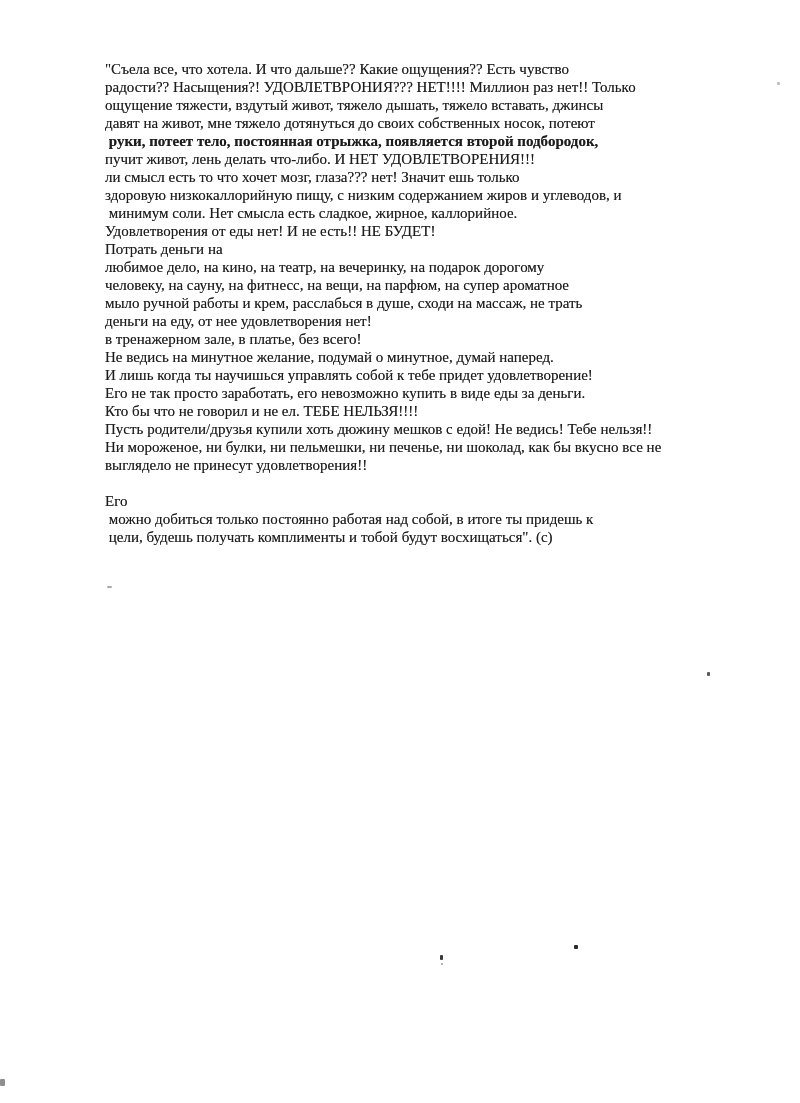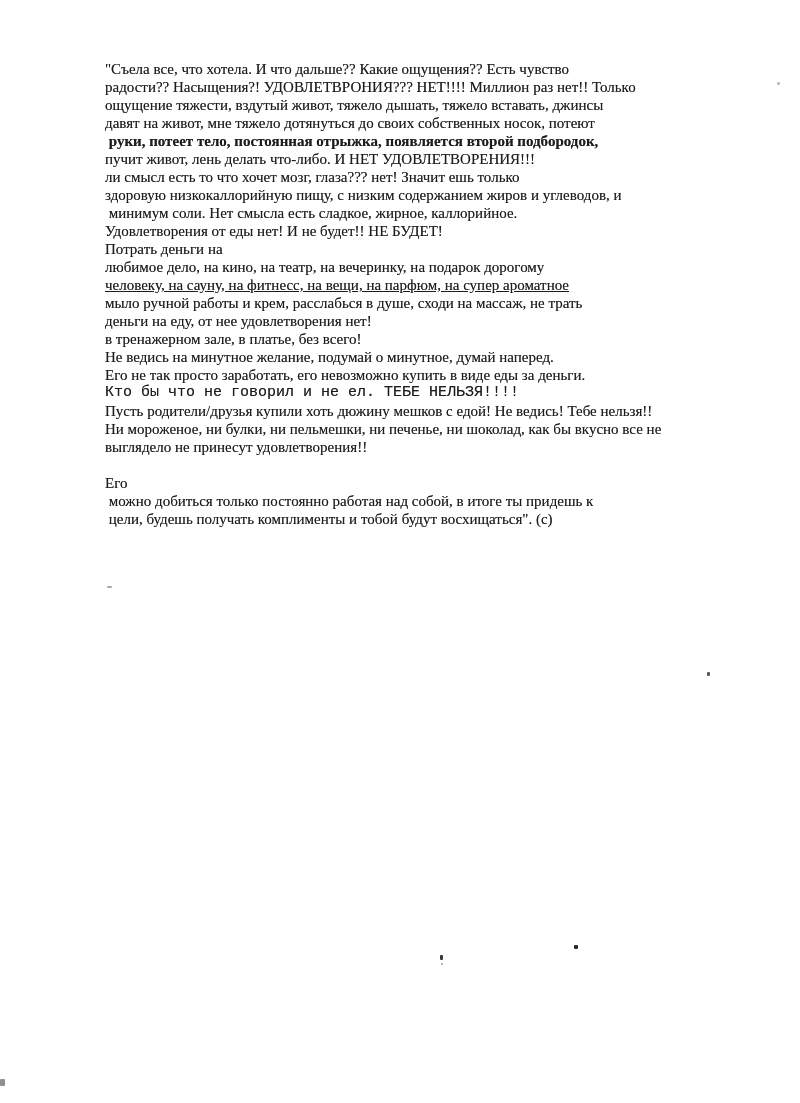--- a/index.html
+++ b/index.html
@@ -41,30 +41,31 @@
   <div class="text-block">
       <div class="line" style="color: rgb(29, 29, 29);">"Съела все, что хотела. И что дальше?? Какие ощущения?? Есть чувство</div>
       <div class="line" style="color: rgb(29, 29, 29);">радости?? Насыщения?! УДОВЛЕТВРОНИЯ??? НЕТ!!!! Миллион раз нет!! Только</div>
       <div class="line" style="color: rgb(29, 29, 29);">ощущение тяжести, вздутый живот, тяжело дышать, тяжело вставать, джинсы</div>
       <div class="line" style="color: rgb(29, 29, 29);">давят на живот, мне тяжело дотянуться до своих собственных носок, потеют</div>
       <div class="line" style="color: rgb(29, 29, 29); font-weight: bold;"> руки, потеет тело, постоянная отрыжка, появляется второй подбородок,</div>
       <div class="line" style="color: rgb(29, 29, 29);">пучит живот, лень делать что-либо. И НЕТ УДОВЛЕТВОРЕНИЯ!!!</div>
       <div class="line" style="color: rgb(29, 29, 29);">ли смысл есть то что хочет мозг, глаза??? нет! Значит ешь только</div>
       <div class="line" style="color: rgb(29, 29, 29);">здоровую низкокаллорийную пищу, с низким содержанием жиров и углеводов, и</div>
       <div class="line" style="color: rgb(29, 29, 29);"> минимум соли. Нет смысла есть сладкое, жирное, каллорийное.</div>
-      <div class="line" style="color: rgb(29, 29, 29);">Удовлетворения от еды нет! И не будет!! НЕ БУДЕТ!</div>
+      <div class="line" style="color: rgb(29, 29, 29);">Удовлетворения от еды нет! И не есть!! НЕ БУДЕТ!</div>
       <div class="line" style="color: rgb(29, 29, 29);">Потрать деньги на</div>
       <div class="line" style="color: rgb(29, 29, 29);">любимое дело, на кино, на театр, на вечеринку, на подарок дорогому</div>
-      <div class="line" style="color: rgb(29, 29, 29); text-decoration: underline;">человеку, на сауну, на фитнесс, на вещи, на парфюм, на супер ароматное</div>
+      <div class="line" style="color: rgb(29, 29, 29);">человеку, на сауну, на фитнесс, на вещи, на парфюм, на супер ароматное</div>
       <div class="line" style="color: rgb(29, 29, 29);">мыло ручной работы и крем, расслабься в душе, сходи на массаж, не трать</div>
       <div class="line" style="color: rgb(29, 29, 29);">деньги на еду, от нее удовлетворения нет!</div>
       <div class="line" style="color: rgb(29, 29, 29);">в тренажерном зале, в платье, без всего!</div>
       <div class="line" style="color: rgb(29, 29, 29);">Не ведись на минутное желание, подумай о минутное, думай наперед.</div>
+      <div class="line" style="color: rgb(29, 29, 29);">И лишь когда ты научишься управлять собой к тебе придет удовлетворение!</div>
       <div class="line" style="color: rgb(29, 29, 29);">Его не так просто заработать, его невозможно купить в виде еды за деньги.</div>
-      <div class="line" style="color: rgb(29, 29, 29); font-family: Liberation Mono, monospace;">Кто бы что не говорил и не ел. ТЕБЕ НЕЛЬЗЯ!!!!</div>
+      <div class="line" style="color: rgb(29, 29, 29);">Кто бы что не говорил и не ел. ТЕБЕ НЕЛЬЗЯ!!!!</div>
       <div class="line" style="color: rgb(29, 29, 29);">Пусть родители/друзья купили хоть дюжину мешков с едой! Не ведись! Тебе нельзя!!</div>
       <div class="line" style="color: rgb(29, 29, 29);">Ни мороженое, ни булки, ни пельмешки, ни печенье, ни шоколад, как бы вкусно все не</div>
       <div class="line" style="color: rgb(29, 29, 29);">выглядело не принесут удовлетворения!!</div>
       <div class="line" style="color: rgb(29, 29, 29);">&nbsp;</div>
       <div class="line" style="color: rgb(29, 29, 29);">Его</div>
       <div class="line" style="color: rgb(29, 29, 29);"> можно добиться только постоянно работая над собой, в итоге ты придешь к</div>
       <div class="line" style="color: rgb(29, 29, 29);"> цели, будешь получать комплименты и тобой будут восхищаться". (с)</div>
     </div>
 <div class="speck" style="left: 777px; top: 82px; width: 3px; height: 3px; background: rgb(189, 189, 189);"></div>
     <div class="speck" style="left: 707px; top: 672px; width: 3px; height: 4px; background: rgb(90, 90, 90);"></div>

